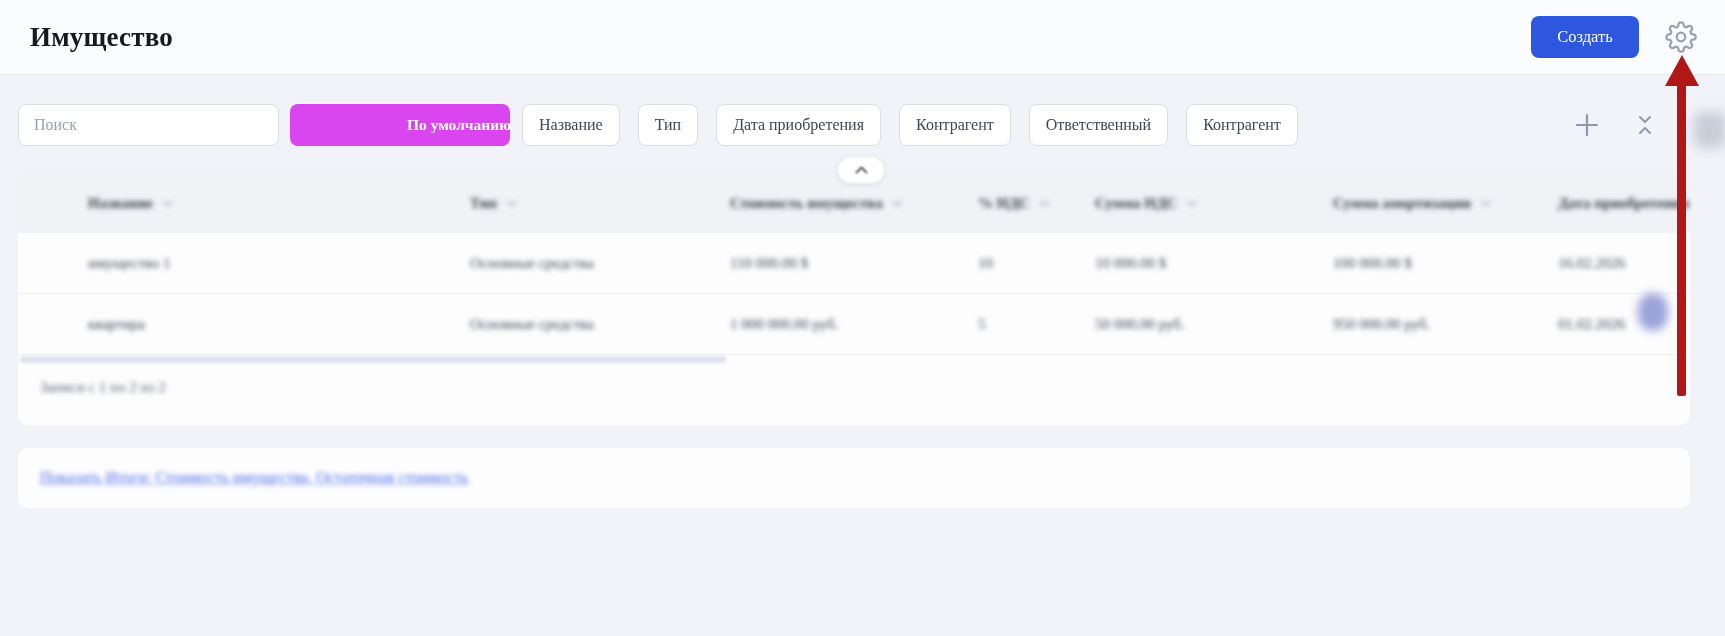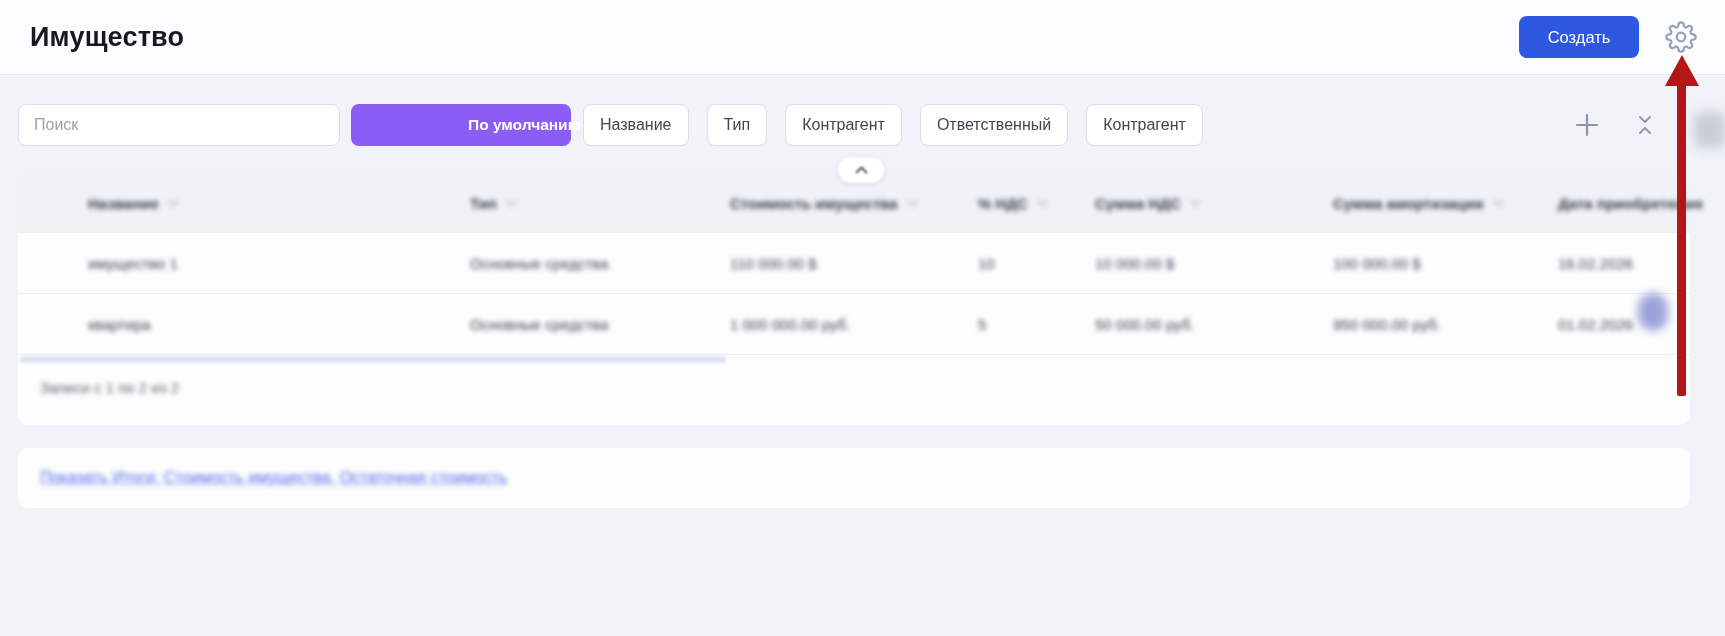--- a/index.html
+++ b/index.html
@@ -1,45 +1,45 @@
 <!DOCTYPE html>
 <html><head>
 <meta charset="utf-8">
 <style>
   html,body { margin:0; padding:0; background:#e9ebf0; }
   .screen {
     position:relative; width:1725px; height:636px; overflow:hidden;
-    background:#f1f3f8; font-family:Liberation Sans, sans-serif;
+    background:#f1f3f8; font-family:Liberation Serif, serif;
   }
 
   
   .app-header {
     position:absolute; top:0; left:0; width:100%; height:75px; box-sizing:border-box;
     background:#fbfcfe; border-bottom:1px solid #e7eaf1;
     display:flex; align-items:center; padding:0 26px 0 30px;
   }
   .page-title { margin:0; font-size:27px; font-weight:700; color:#16191e; letter-spacing:.2px; }
   .header-actions { margin-left:auto; display:flex; align-items:center; gap:26px; }
   .create-btn {
-    width:120px; height:42px; border:none; border-radius:8px; cursor:pointer;
+    width:108px; height:42px; border:none; border-radius:8px; cursor:pointer;
     background:#2e57e0; color:#fff; font-size:16.5px; font-family:inherit;
   }
   .gear-btn { width:34px; height:34px; padding:0; border:none; background:none; color:#98a2b4; cursor:pointer; }
   .gear-btn svg { width:32px; height:32px; display:block; }
 
   
   .toolbar { position:absolute; top:104px; left:18px; right:0; height:42px; display:flex; align-items:center; }
   .search-input {
-    width:322px; height:42px; box-sizing:border-box; border:1px solid #d9dde5; border-radius:8px;
+    width:261px; height:42px; box-sizing:border-box; border:1px solid #d9dde5; border-radius:8px;
     padding:0 15px; font-size:16px; color:#333; background:#fff; outline:none; font-family:inherit;
   }
   .search-input::placeholder { color:#9aa2ae; }
   .filter-btn {
     margin-left:11px; width:220px; height:42px; box-sizing:border-box; border:none; border-radius:8px;
-    background:#8b5cf6; color:#fff; display:flex; align-items:center; padding:0 13px; cursor:pointer; font-family:inherit;gap:40px;
+    background:#d946ef; color:#fff; display:flex; align-items:center; padding:0 13px; cursor:pointer; font-family:inherit;gap:40px;
   }
   .filter-sep { width:1px; height:24px; background:rgba(255,255,255,.4); margin:0 12px 0 12px; }
   .filter-label { font-size:15.5px; font-weight:700; white-space:nowrap; }
   .filter-x { margin-left:10px; font-size:17px; line-height:1; }
   .chips { display:flex; gap:18px; margin-left:12px; }
   .chip {
     height:42px; box-sizing:border-box; padding:0 16px; background:#fff; border:1px solid #d9dde5;
     border-radius:8px; display:flex; align-items:center; font-size:16px; color:#3f4754;
     white-space:nowrap; cursor:pointer; font-family:inherit;text-align:center;
   }
@@ -112,20 +112,21 @@
         <path d="M2 3h16l-6 7v5l-4 2v-7L2 3z"></path>
       </svg>
       <span class="filter-sep"></span>
       <span class="filter-label">По умолчанию</span>
       <span class="filter-x">×</span>
     </button>
 
     <div class="chips">
       <button class="chip">Название</button>
       <button class="chip">Тип</button>
+      <button class="chip">Дата приобретения</button>
       <button class="chip">Контрагент</button>
       <button class="chip">Ответственный</button>
       <button class="chip">Контрагент</button>
     </div>
 
     <button class="plus-btn">
       <svg width="28" height="28" viewBox="0 0 28 28" fill="none" stroke="#8d97ab" stroke-width="2.2" stroke-linecap="round">
         <path d="M14 4v20M4 14h20"></path>
       </svg>
     </button>

